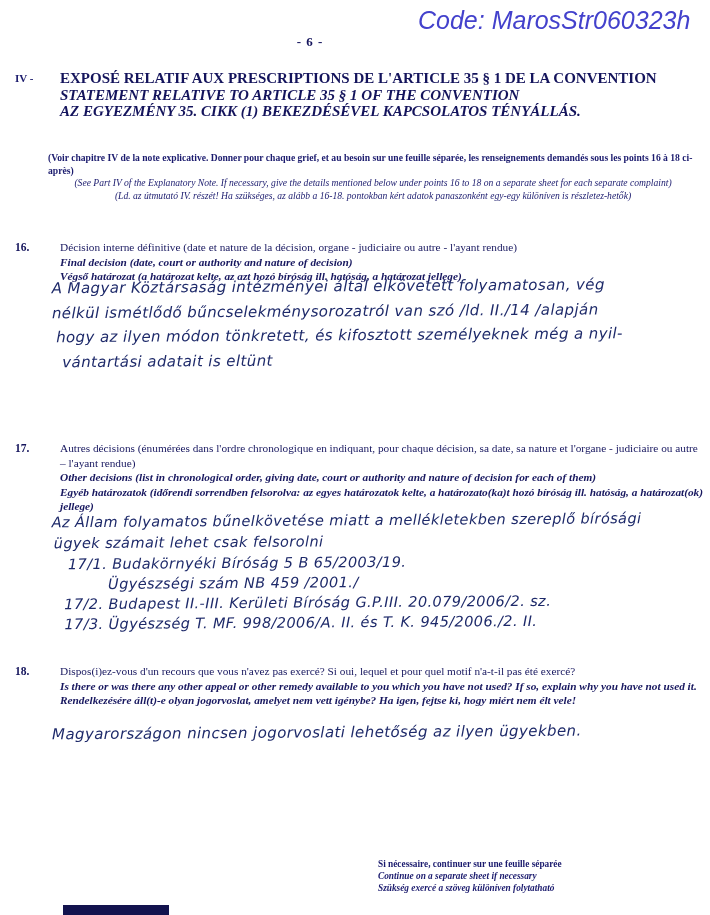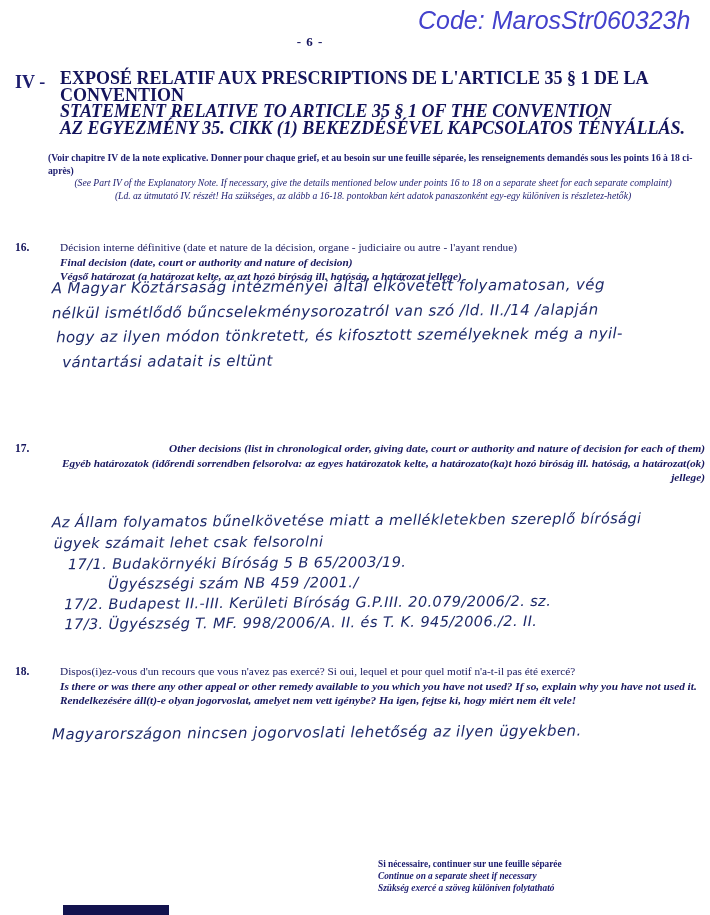--- a/index.html
+++ b/index.html
@@ -15,38 +15,38 @@
     font-style:italic; font-size:25px; color:#4341cc;
     white-space:nowrap;
   }
   .pagenum {
     left:0; top:34px; width:620px; text-align:center;
     font-weight:bold; font-size:13px; letter-spacing:1px; color:#16165e;
   }
 
   
   .sec4 { left:15px; top:70px; width:690px; }
-  .sec4 .num { position:absolute; left:0; top:2px; font-weight:bold; font-size:18px; }
+  .sec4 .num { position:absolute; left:0; top:2px; font-weight:bold; font-size:11px; }
   .sec4 .titles { margin-left:45px; width:640px; }
-  .sec4 .t { font-weight:bold; font-size:18px; line-height:16.5px; color:#14145c; }
+  .sec4 .t { font-weight:bold; font-size:15px; line-height:16.5px; color:#14145c; }
   .sec4 .t.it { font-style:italic; }
 
   
   .instr { left:48px; top:152px; width:650px; font-size:9.6px; line-height:12.5px; color:#1b1b6e; }
   .instr .fr { font-weight:bold; }
   .instr .it { font-style:italic; font-weight:normal;text-align:center; }
 
   
   .item { width:695px; }
   .item .num { position:absolute; left:0; top:1px; font-weight:bold; font-size:11.5px; color:#14145c; }
   .item .labels { margin-left:45px; width:645px; }
   .item .l { font-size:11.3px; line-height:14.5px; color:#17175f; }
   .item .l.it { font-style:italic; font-weight:bold; }
   .i16 { left:15px; top:240px; }
-  .i17 { left:15px; top:441px;text-align:right; }
+  .i17 { left:15px; top:441px; }
   .i18 { left:15px; top:664px; }
 
   
   .hand {
     font-family:"DejaVu Sans", sans-serif;
     font-style:italic; color:#1e2a6a; letter-spacing:0.4px;
     transform:rotate(-0.4deg);
   }
   .hw16 { left:52px; top:274px; width:650px; font-size:15px; line-height:24.5px; }
   .hw16 .ln3 { margin-left:4px; }
@@ -102,20 +102,21 @@
 <div class="abs hand hw16">
   <div class="ln1">A Magyar Köztársaság intézményei által elkövetett folyamatosan, vég</div>
   <div class="ln2">nélkül ismétlődő bűncselekménysorozatról van szó /ld. II./14 /alapján</div>
   <div class="ln3">hogy az ilyen módon tönkretett, és kifosztott személyeknek még a nyil-</div>
   <div class="ln4">vántartási adatait is eltünt</div>
 </div>
 
 <div class="abs item i17">
   <span class="num">17.</span>
   <div class="labels">
+    <div class="l">Autres décisions (énumérées dans l'ordre chronologique en indiquant, pour chaque décision, sa date, sa nature et l'organe - judiciaire ou autre – l'ayant rendue)</div>
     <div class="l it">Other decisions (list in chronological order, giving date, court or authority and nature of decision for each of them)</div>
     <div class="l it">Egyéb határozatok (időrendi sorrendben felsorolva: az egyes határozatok kelte, a határozato(ka)t hozó bíróság ill. hatóság, a határozat(ok) jellege)</div>
   </div>
 </div>
 
 <div class="abs hand hw17">
   <div class="ln ln1">Az Állam folyamatos bűnelkövetése miatt a mellékletekben szereplő bírósági</div>
   <div class="ln ln2">ügyek számait lehet csak felsorolni</div>
   <div class="ln ln3">17/1. Budakörnyéki Bíróság  5 B 65/2003/19.</div>
   <div class="ln ln4">Ügyészségi szám  NB 459 /2001./</div>

